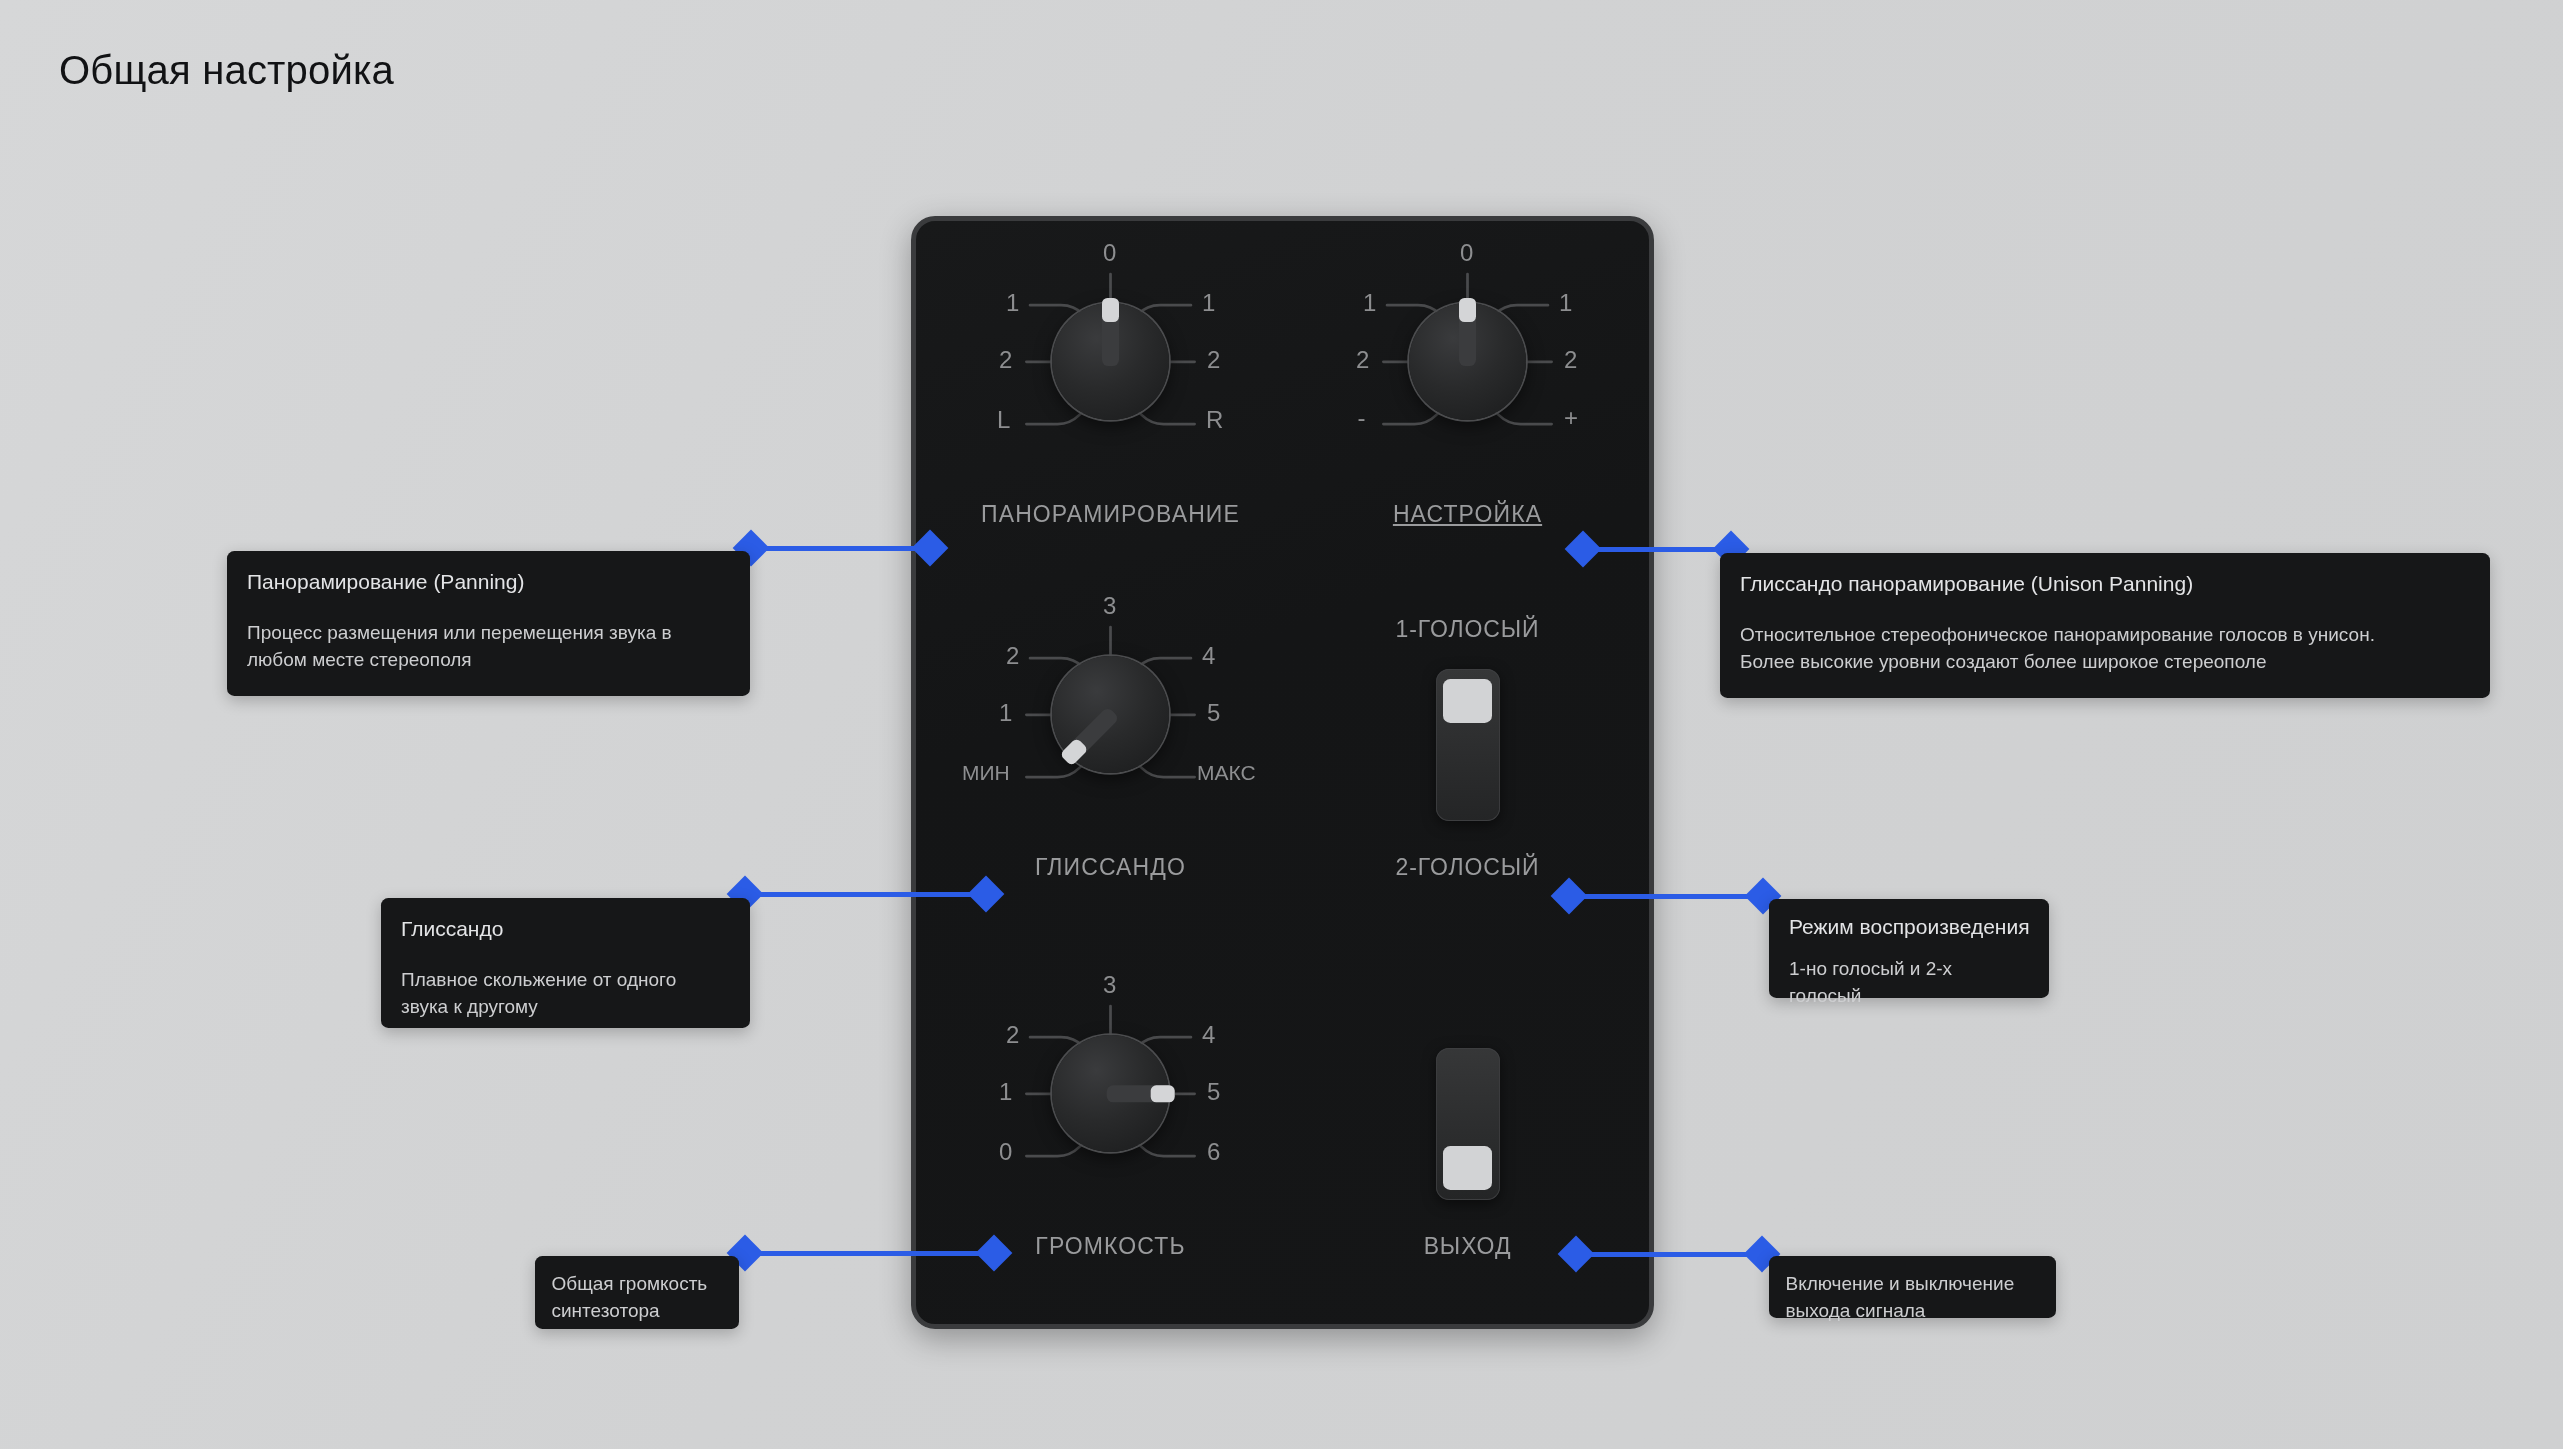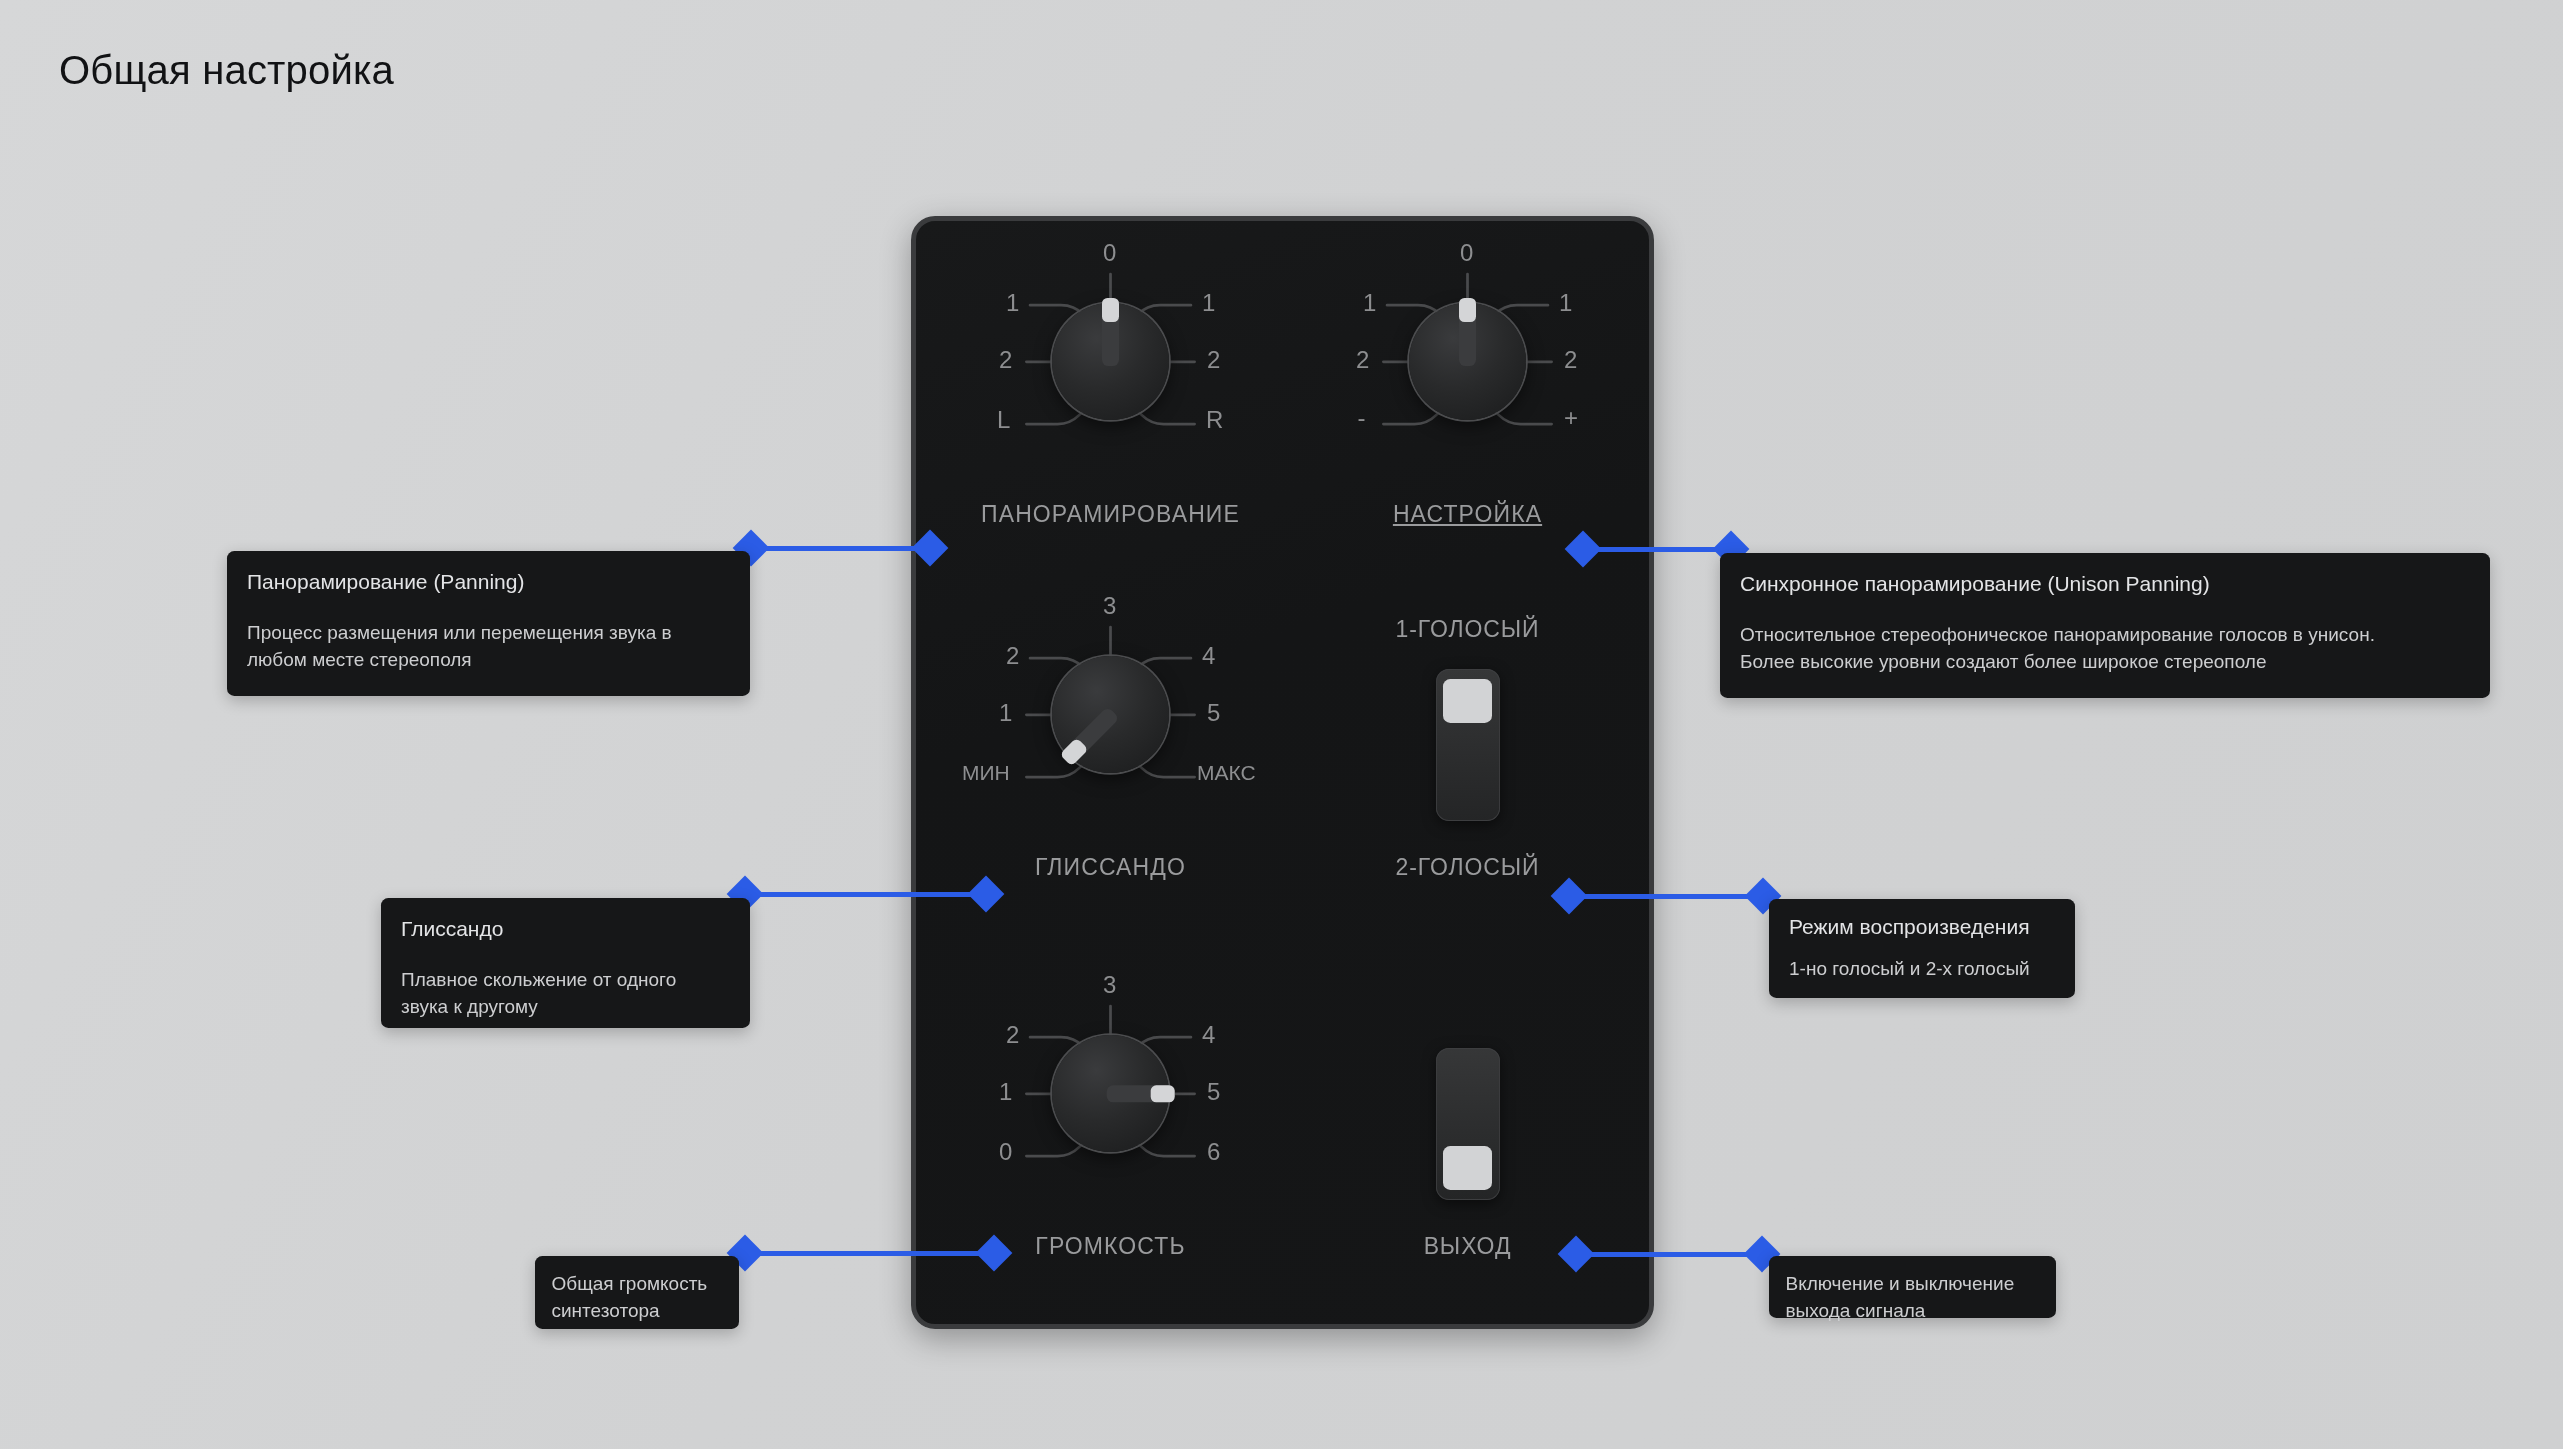--- a/index.html
+++ b/index.html
@@ -369,32 +369,32 @@
   <div class="diamond right"></div>
 </div>
 
 <div class="callout" style="left:227px; top:551px; width:523px; height:145px;">
   <div class="callout-title">Панорамирование (Panning)</div>
   <div class="callout-body">Процесс размещения или перемещения звука в
 любом месте стереополя</div>
 </div>
 
 <div class="callout" style="left:1720px; top:553px; width:770px; height:145px;">
-  <div class="callout-title">Синхронное панорамирование (Unison  Panning)</div>
+  <div class="callout-title">Глиссандо панорамирование (Unison  Panning)</div>
   <div class="callout-body">Относительное стереофоническое панорамирование голосов в унисон.
 Более высокие уровни создают более широкое стереополе</div>
 </div>
 
 <div class="callout" style="left:381px; top:898px; width:369px; height:130px;">
   <div class="callout-title">Глиссандо</div>
   <div class="callout-body">Плавное скольжение от одного
 звука к другому</div>
 </div>
 
-<div class="callout" style="left:1769px; top:899px; width:306px; height:99px; padding-top:14.6px;">
+<div class="callout" style="left:1769px; top:899px; width:280px; height:99px; padding-top:14.6px;">
   <div class="callout-title">Режим воспроизведения</div>
   <div class="callout-body" style="margin-top:16.5px;">1-но голосый и 2-х голосый</div>
 </div>
 
 <div class="callout compact" style="left:535px; top:1256px; width:204px; height:73px; padding:14.6px 16.5px;">
   <div class="callout-body" style="font-size:19px;">Общая громкость
 синтезотора</div>
 </div>
 
 <div class="callout compact" style="left:1769px; top:1256px; width:287px; height:62px; padding:14.6px 16.5px;">

